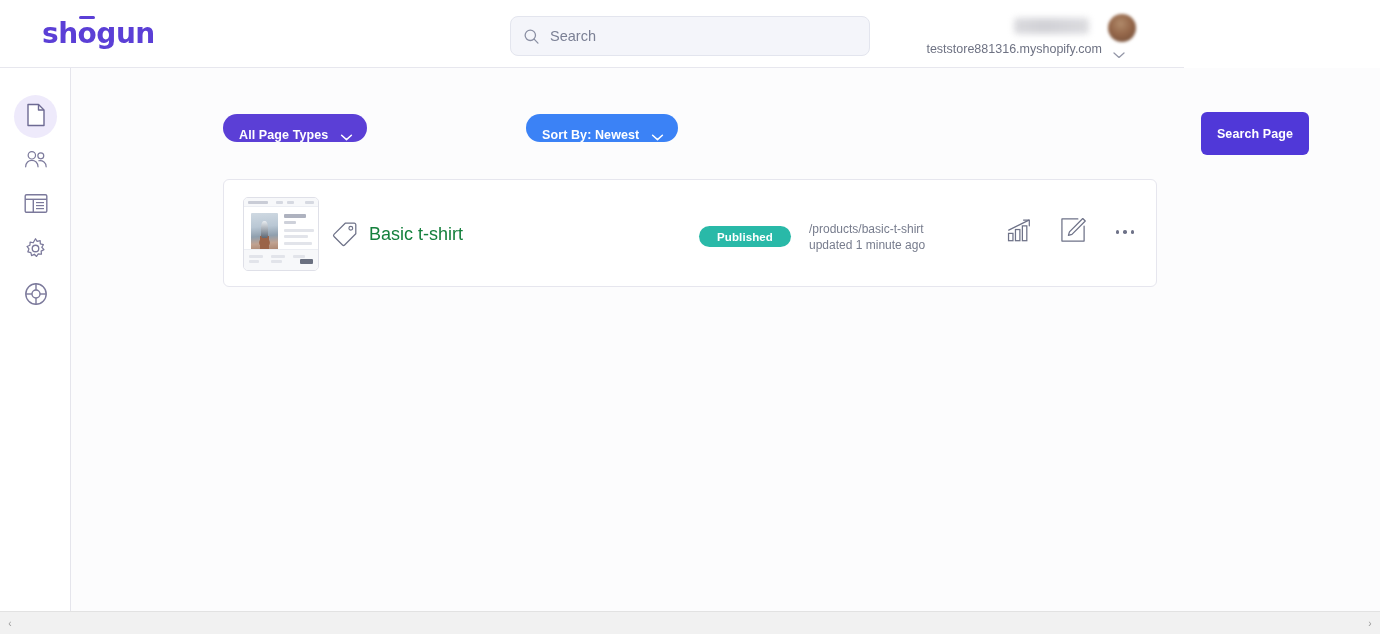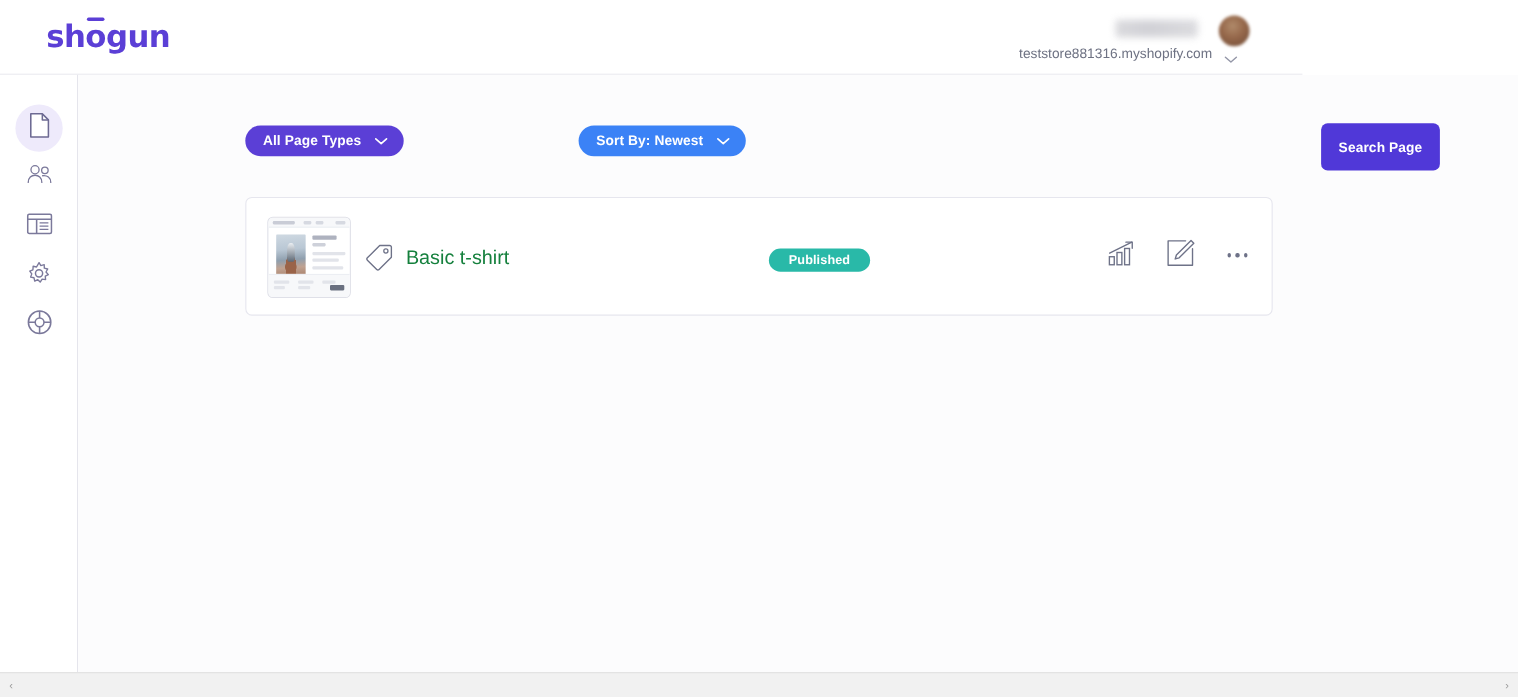--- a/index.html
+++ b/index.html
@@ -165,21 +165,21 @@
     top: 46px;
     width: 1086px;
     height: 40px;
   }
 
   .pill {
     position: absolute;
     height: 28px;
     border-radius: 14px;
     display: inline-flex;
-    align-items: center;
+    align-items: flex-end;
     gap: 12px;
     padding: 0 14px 0 16px;
     font-size: 12.5px;
     font-weight: 700;
     color: #ffffff;
     cursor: pointer;
     border: none;
     font-family: "Liberation Sans", sans-serif;
     white-space: nowrap;
     letter-spacing: .1px;
@@ -349,20 +349,29 @@
 </style>
 </head>
 <body>
 
 <div class="app">
 
   <div class="topbar">
 
     <div class="logo">sh<span class="macron">o</span>gun</div>
 
+    <div class="search-wrap">
+      <span class="search-icon">
+        <svg width="17" height="17" viewBox="0 0 20 20" fill="none">
+          <circle cx="8.6" cy="8.6" r="6.1" stroke="#8a8fa3" stroke-width="1.5"></circle>
+          <line x1="13.1" y1="13.1" x2="17.6" y2="17.8" stroke="#8a8fa3" stroke-width="1.5" stroke-linecap="round"></line>
+        </svg>
+      </span>
+      <input class="search-input" type="text" placeholder="Search" style="">
+    </div>
 
     <div class="account">
       <div class="account-name-blur"></div>
       <div class="avatar"></div>
       <div class="store-name">teststore881316.myshopify.com</div>
       <span class="account-caret">
         <svg width="14" height="10" viewBox="0 0 14 10" fill="none">
           <path d="M2 3 L7 7.4 L12 3" stroke="#9497a8" stroke-width="1.3" stroke-linecap="round" stroke-linejoin="round"></path>
         </svg>
       </span>
@@ -482,20 +491,24 @@
         <svg width="26" height="26" viewBox="0 0 26 26" fill="none">
           <path d="M13.2 2.2 H22.2 A1.6 1.6 0 0 1 23.8 3.8 V12.8 L12.6 24 A1.5 1.5 0 0 1 10.5 24 L2 15.5 A1.5 1.5 0 0 1 2 13.4 Z" stroke="#6e7288" stroke-width="1.25" stroke-linejoin="round"></path>
           <circle cx="18.8" cy="7.2" r="1.9" stroke="#6e7288" stroke-width="1.15"></circle>
         </svg>
       </span>
 
       <div class="row-title">Basic t-shirt</div>
 
       <div class="badge">Published</div>
 
+      <div class="meta">
+        <div>/products/basic-t-shirt</div>
+        <div>updated 1 minute ago</div>
+      </div>
 
       <div class="actions">
 
         <button class="icon-btn">
           <span>
             <svg width="25" height="25" viewBox="0 0 26 26" fill="none">
               <rect x="1.6" y="16" width="4.6" height="7.6" stroke="#6e7288" stroke-width="1.3"></rect>
               <rect x="8.8" y="12" width="4.6" height="11.6" stroke="#6e7288" stroke-width="1.3"></rect>
               <rect x="16" y="8.2" width="4.6" height="15.4" stroke="#6e7288" stroke-width="1.3"></rect>
               <path d="M1.8 12.6 L22.8 2.2" stroke="#6e7288" stroke-width="1.3" stroke-linecap="round"></path>

